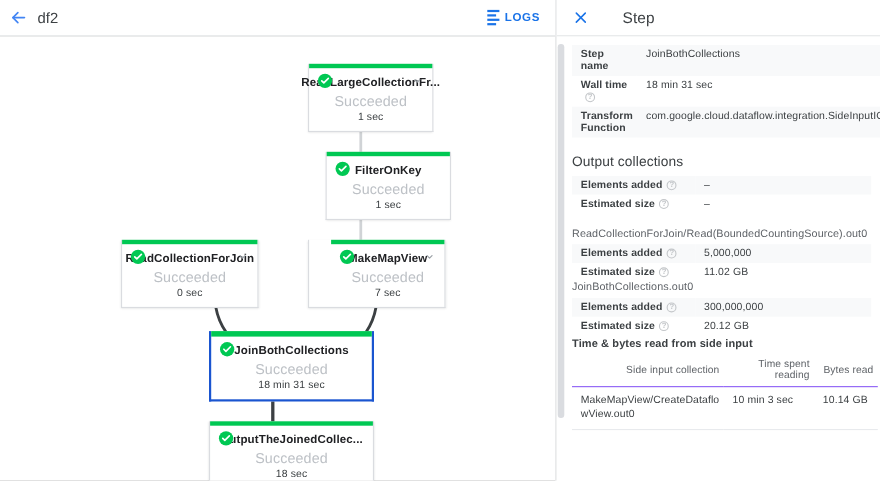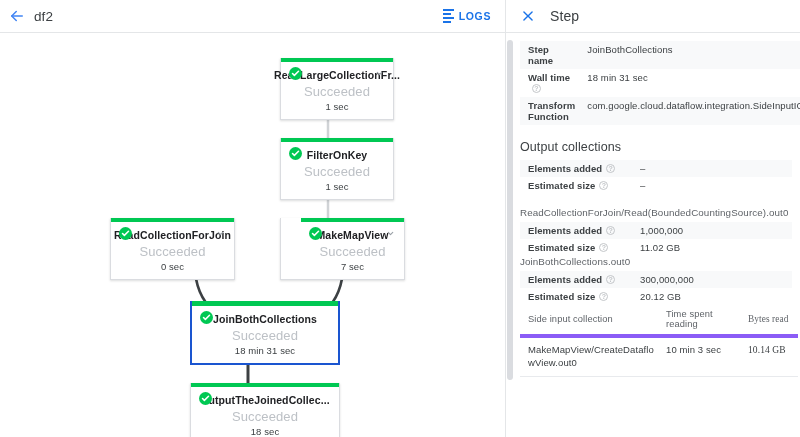--- a/index.html
+++ b/index.html
@@ -115,21 +115,21 @@
     height: 33px; display: flex; align-items: center;
     border-bottom: 1px solid #e4e6e8;
     padding-left: 12px;
   }
   .close-icon {
     color: #1a73e8; width: 20px; height: 20px;
     display: flex; align-items: center; justify-content: center;
     cursor: pointer;
   }
   .rp-title {
-    font-size: 14px; color: #3c4043; margin-left: 12px; letter-spacing: .1px;
+    font-size: 14px; color: #3c4043; margin-left: 28px; letter-spacing: .1px;
   }
   .rp-scroll {
     position: absolute; top: 34px; left: 0;
     width: 295px; height: 403px;
     overflow: hidden;
   }
   .scroll-track {
     position: absolute; left: 0; top: 0;
     width: 8px; height: 403px;
     background: #ffffff;
@@ -178,32 +178,32 @@
   .metric-table td.v { color: #3c4043; }
   .gap { height: 13px; }
 
   .sub-title {
     font-size: 10px; font-weight: bold; color: #3c4043;
     margin-top: 2px; margin-bottom: 4px; letter-spacing: .1px;
   }
   .si-table { width: 278px; border-collapse: collapse; }
   .si-table th {
     font-size: 9.3px; font-weight: normal; color: #5f6368;
-    text-align: left; padding: 4px 4px 5px 8px;
-    border-bottom: 4px solid #8b5cf6; letter-spacing: .1px;
+    text-align: right; padding: 4px 4px 5px 8px;
+    border-bottom: 1px solid #8b5cf6; letter-spacing: .1px;
   }
   .si-table td {
     font-size: 9.5px; color: #3c4043;
     padding: 6px 4px 6px 8px; vertical-align: top;
     border-bottom: 1px solid #e8eaed; line-height: 1.35;
     letter-spacing: .1px;
   }
   .si-c1 { width: 138px; word-break: break-all; }
   .si-c2 { width: 82px; }
-  .si-c3 { width: 58px; font-family: Liberation Serif, serif; }
+  .si-c3 { width: 58px; }
 </style>
 </head>
 <body>
 
 <div class="app">
 
   <div class="left-pane">
 
     <div class="topbar">
       <div class="back-arrow">
@@ -264,21 +264,21 @@
               <svg width="9" height="9" viewBox="0 0 24 24" fill="none" stroke="#9aa0a6" stroke-width="3" stroke-linecap="round" stroke-linejoin="round">
                   <polyline points="6 9 12 15 18 9"></polyline>
                 </svg>
             </span>
           </div>
           <div class="node-status">Succeeded</div>
           <div class="node-time">1 sec</div>
         </div>
       </div>
 
-      <div class="node" style="left:280px; top:105px; width:114px;">
+      <div class="node" style="left:296px; top:105px; width:114px;">
         <div class="topstripe"></div>
         <div class="node-body">
           <div class="node-title-row">
             <span class="check-icon">
               <svg width="9" height="9" viewBox="0 0 24 24" fill="none" stroke="#ffffff" stroke-width="4" stroke-linecap="round" stroke-linejoin="round">
                   <polyline points="20 6 9 17 4 12"></polyline>
                 </svg>
             </span>
             <span class="node-title">FilterOnKey</span>
           </div>
@@ -415,21 +415,21 @@
         </tbody>
           </table>
 
         <div class="gap"></div>
 
         <div class="coll-name">ReadCollectionForJoin/Read(BoundedCountingSource).out0</div>
         <table class="metric-table">
           <tbody>
               <tr>
             <td class="k"><span>Elements added</span><span class="help-icon">?</span></td>
-            <td class="v">1,000,000</td>
+            <td class="v">5,000,000</td>
           </tr>
           <tr class="alt">
             <td class="k"><span>Estimated size</span><span class="help-icon">?</span></td>
             <td class="v">11.02 GB</td>
           </tr>
         </tbody>
           </table>
 
 
         <div class="coll-name">JoinBothCollections.out0</div>
@@ -439,20 +439,21 @@
             <td class="k"><span>Elements added</span><span class="help-icon">?</span></td>
             <td class="v">300,000,000</td>
           </tr>
           <tr class="alt">
             <td class="k"><span>Estimated size</span><span class="help-icon">?</span></td>
             <td class="v">20.12 GB</td>
           </tr>
         </tbody>
           </table>
 
+        <div class="sub-title">Time &amp; bytes read from side input</div>
 
         <table class="si-table">
           <thead>
             <tr>
               <th class="si-c1">Side input collection</th>
               <th class="si-c2">Time spent reading</th>
               <th class="si-c3">Bytes read</th>
             </tr>
           </thead>
           <tbody>

